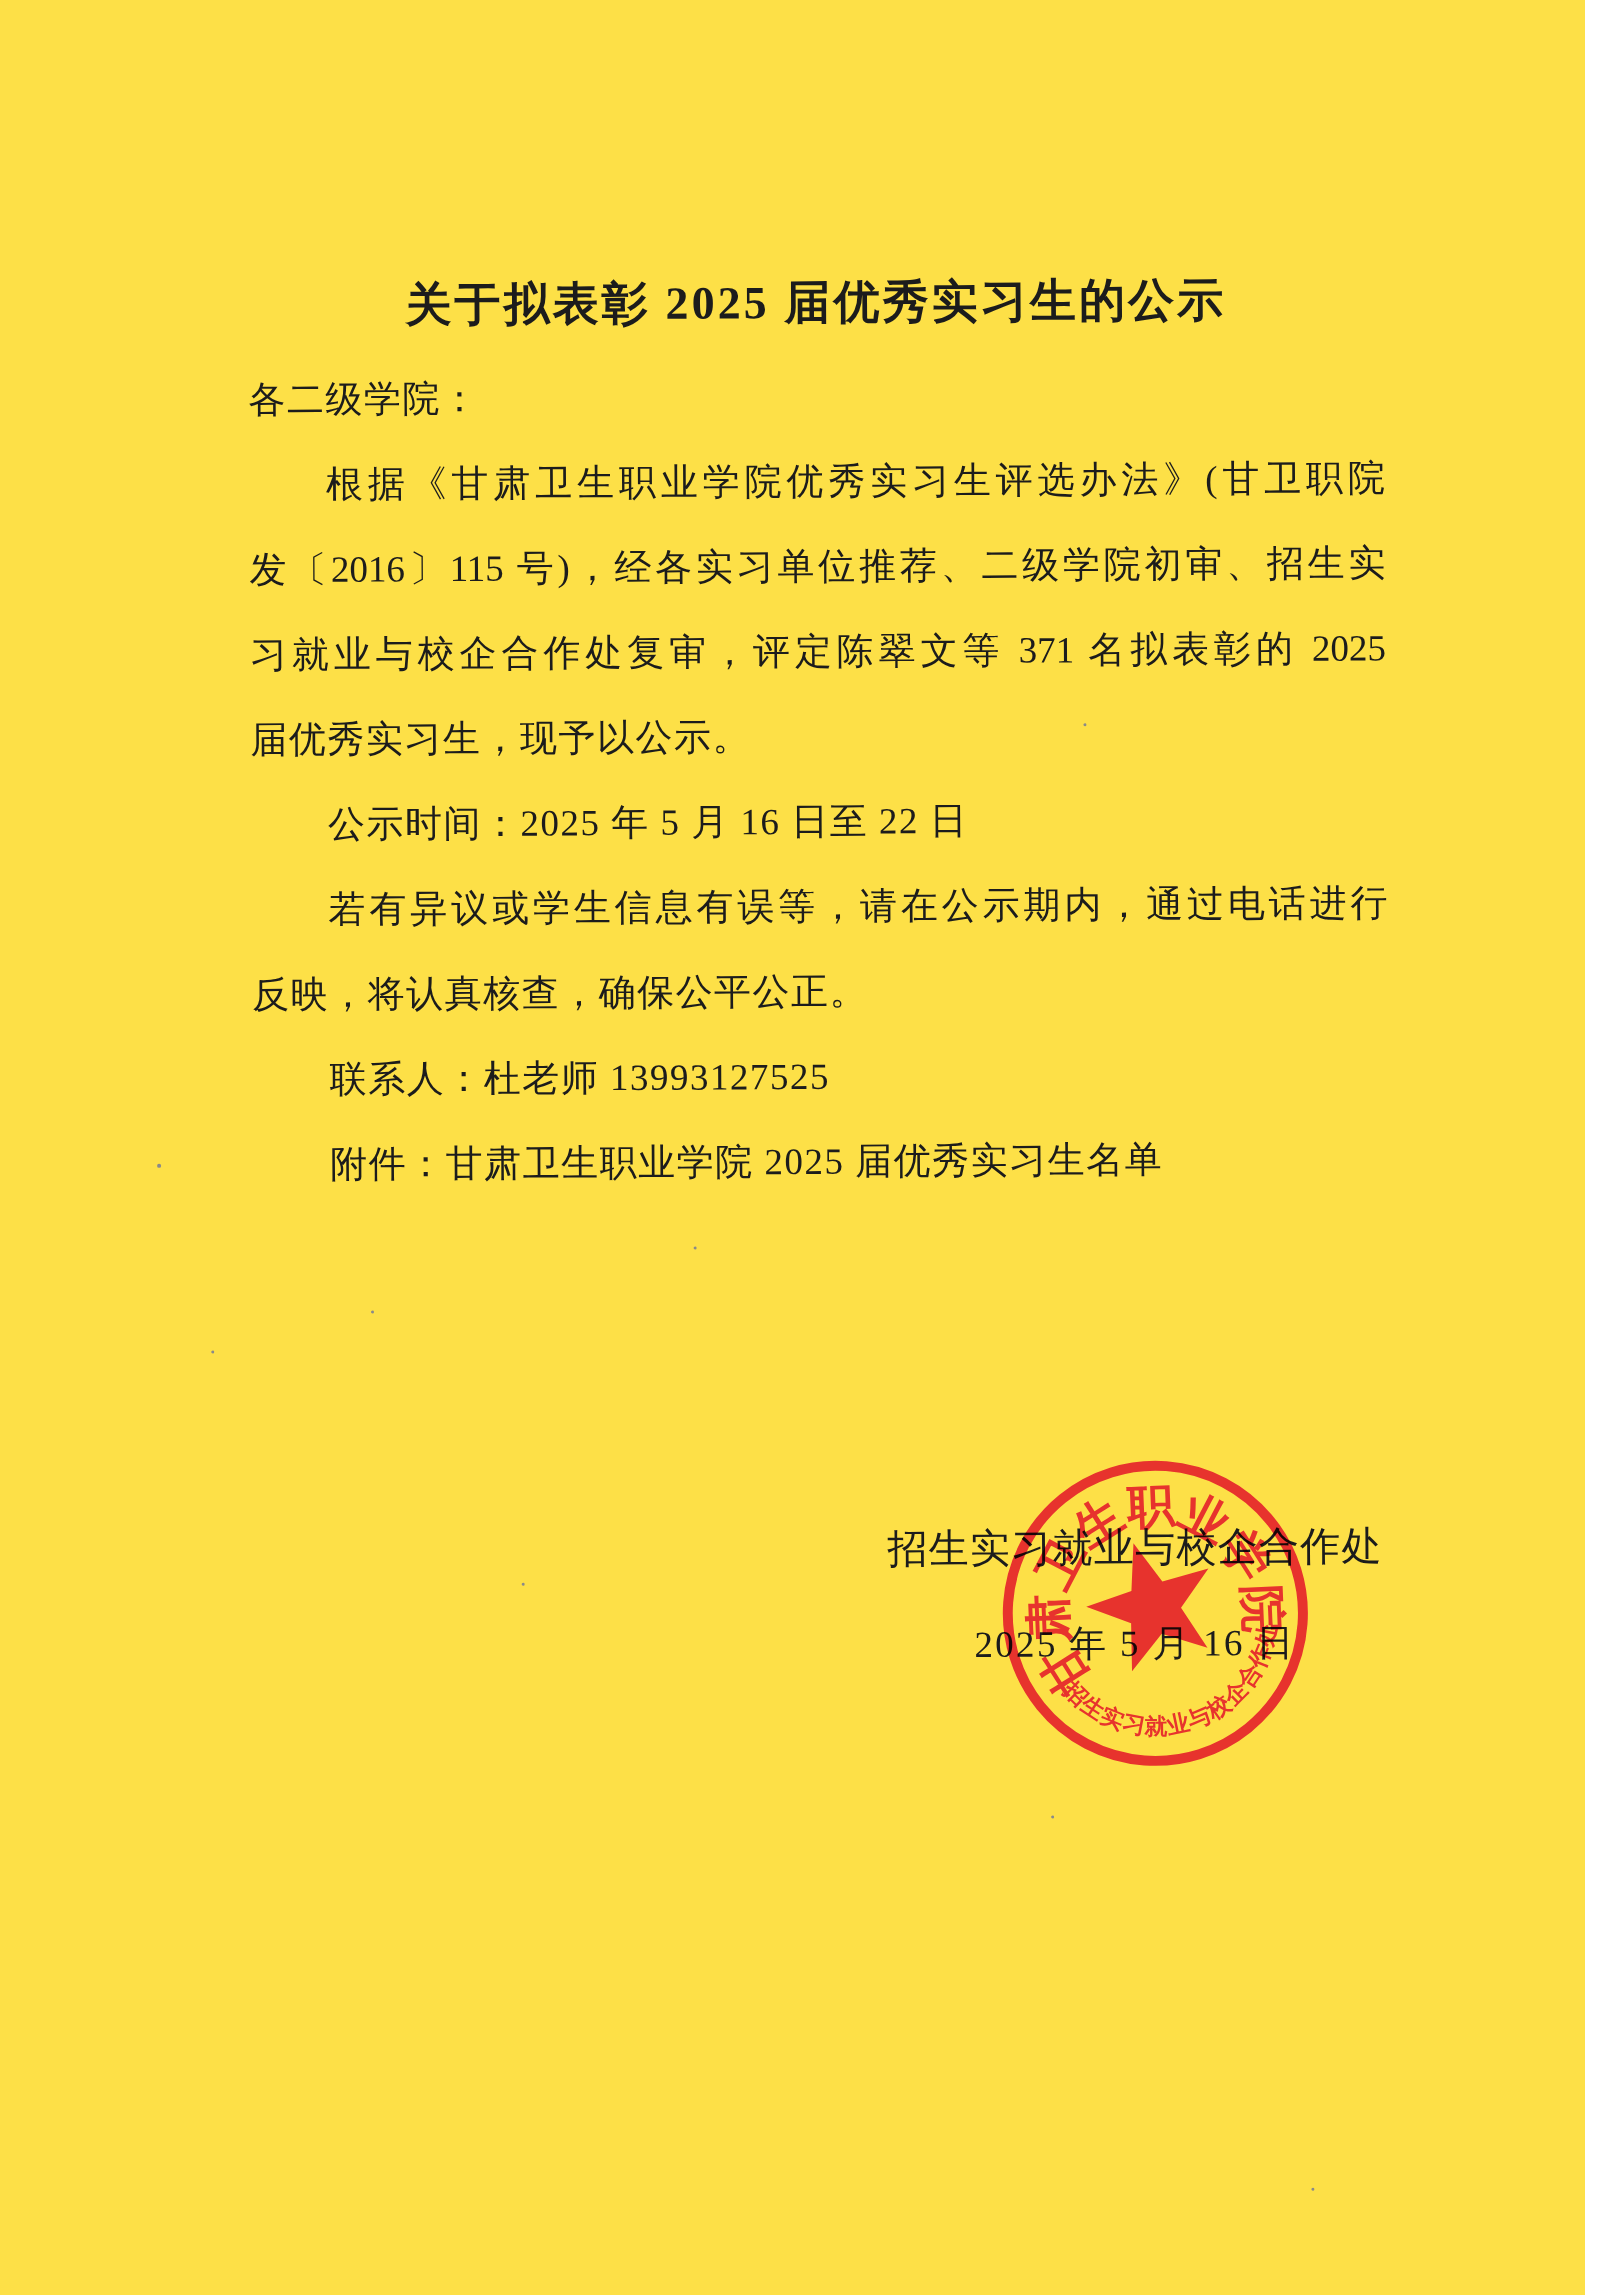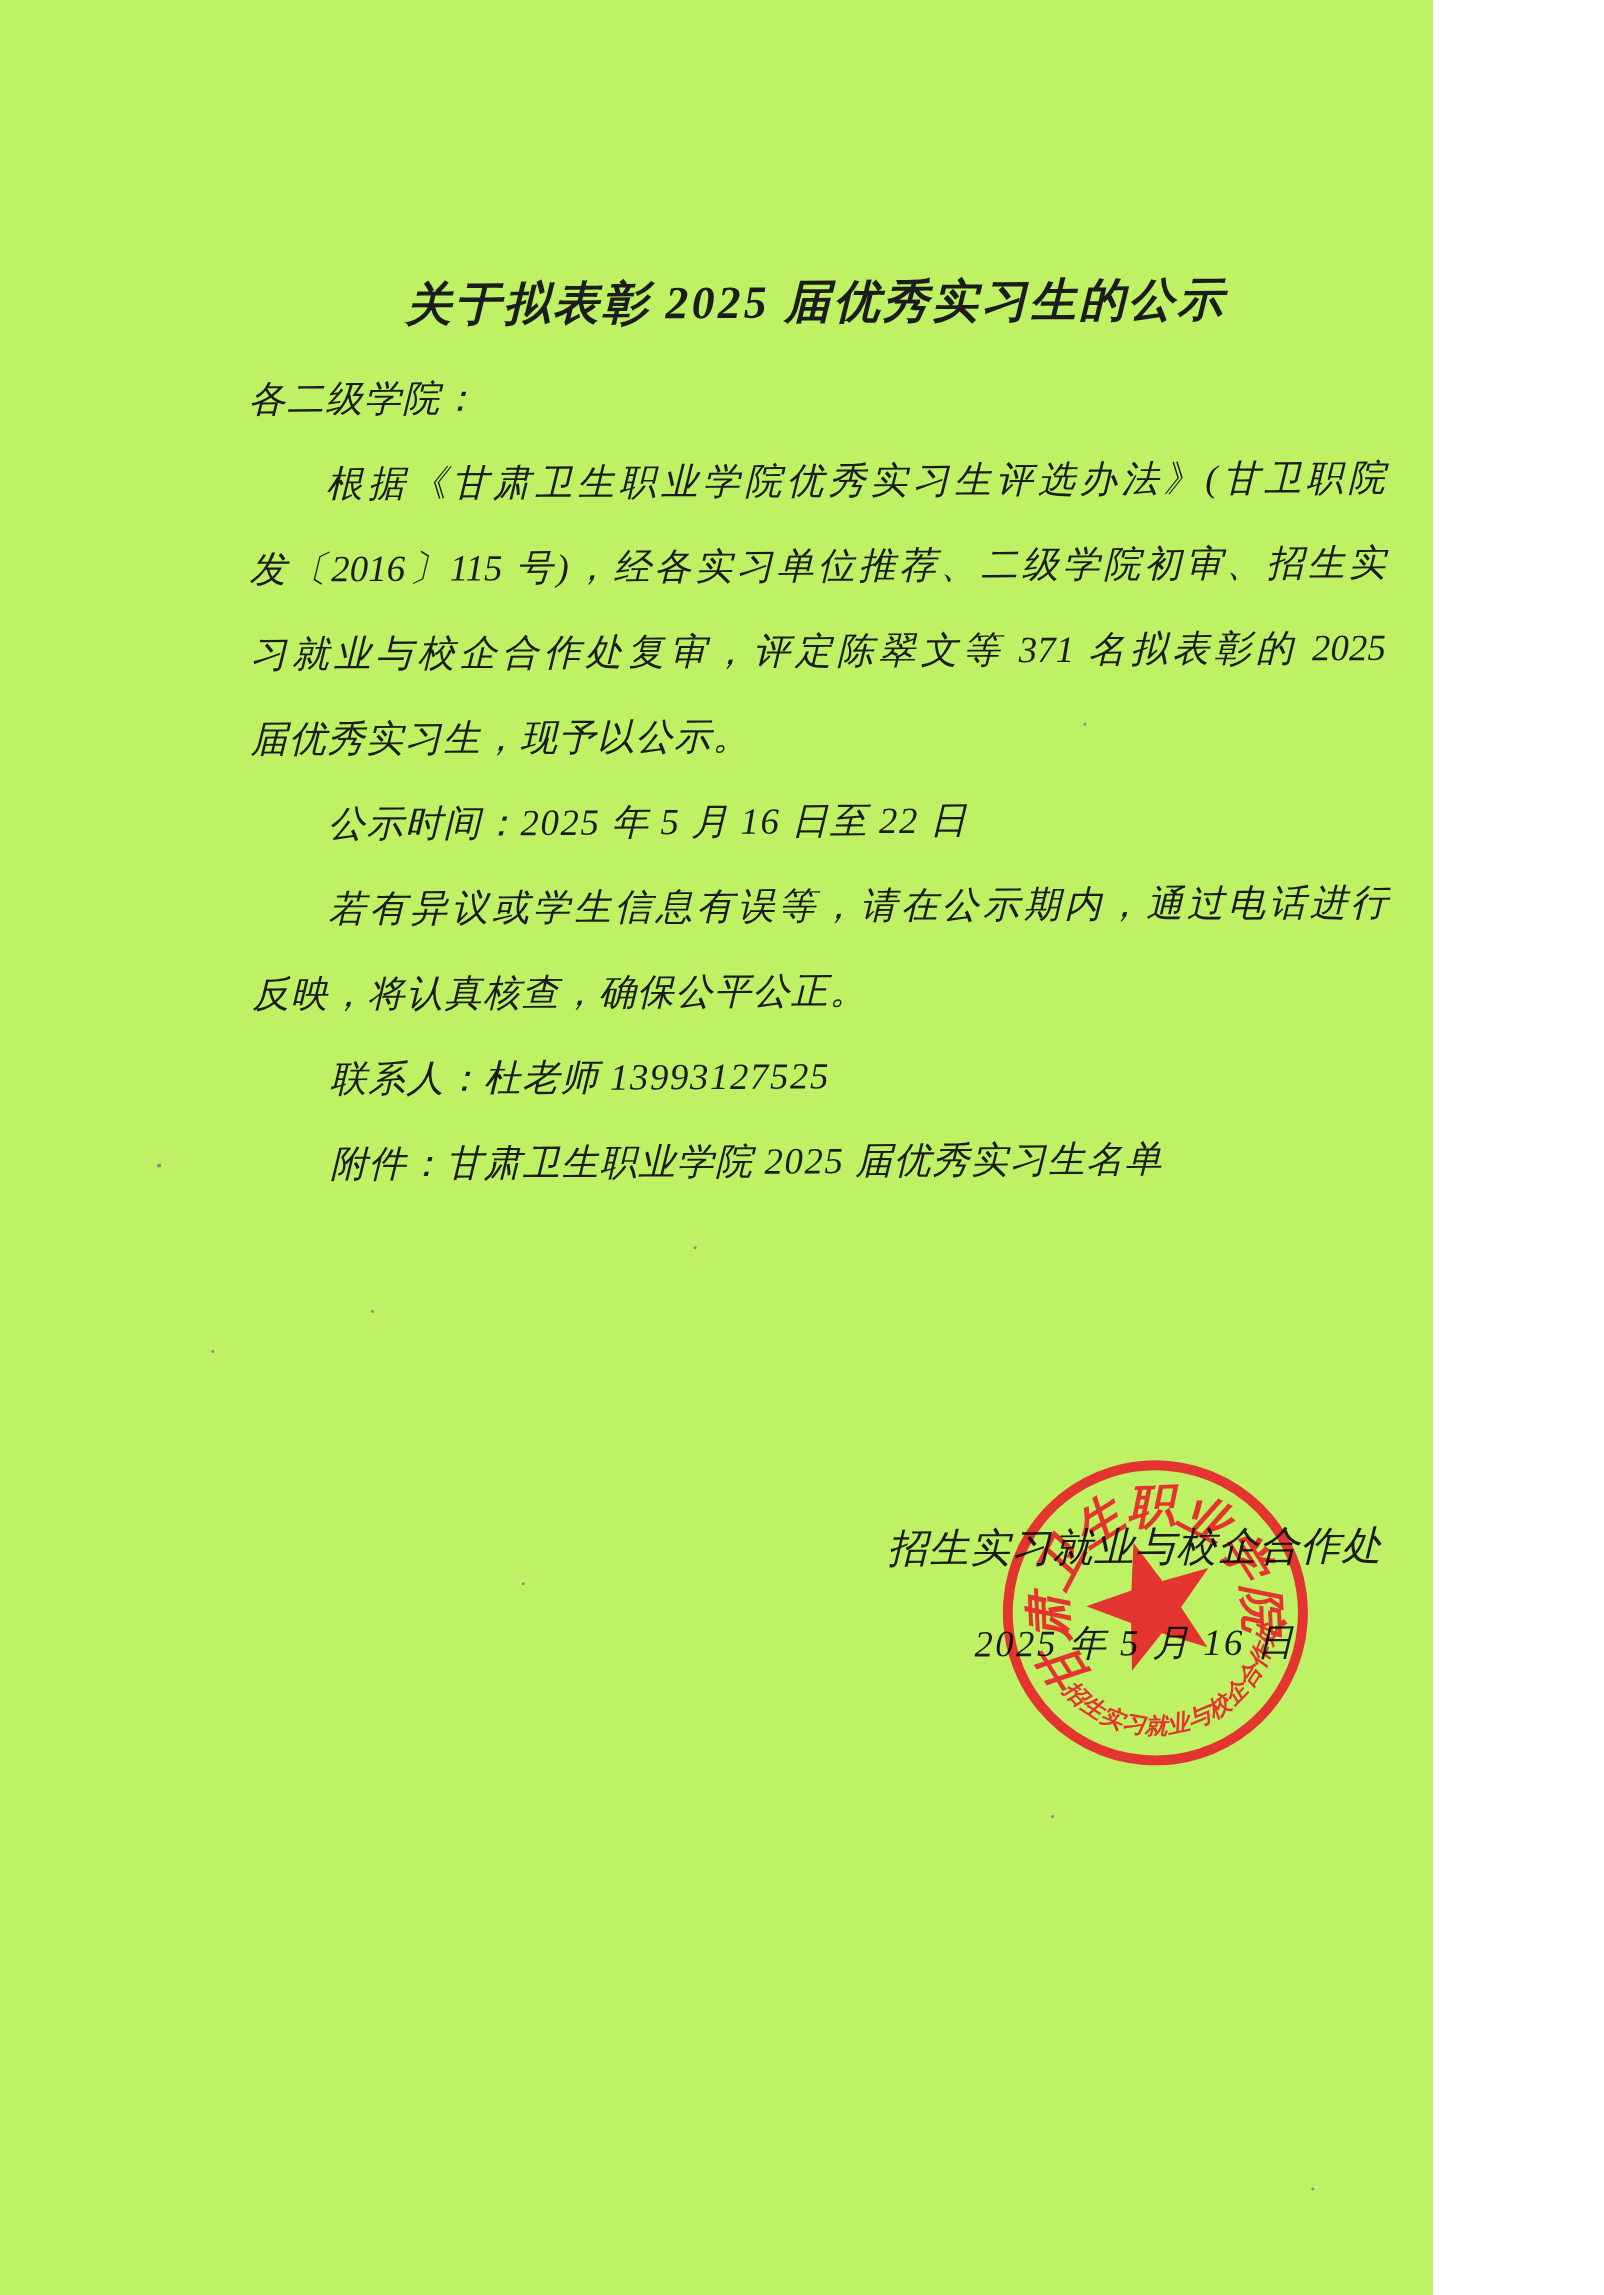--- a/index.html
+++ b/index.html
@@ -1,18 +1,18 @@
 <!DOCTYPE html>
 <html style="--seal-color: #e5252b;font-size:12.2px"><head>
 <meta charset="utf-8">
 <style>
   html,body{margin:0;padding:0;background:#ffffff;}
   .page{
-    position:relative;width:1433px;height:2295px;background:#bef264;overflow:hidden;
-    font-family:"Liberation Serif","DejaVu Serif",serif;color:#1c1c1c;font-style:italic;
+    position:relative;width:1585px;height:2295px;background:#fde047;overflow:hidden;
+    font-family:"Liberation Serif","DejaVu Serif",serif;color:#1c1c1c;
   }
   .content{position:absolute;inset:0;transform:rotate(-0.35deg);}
   .title{
     position:absolute;top:272px;left:253px;width:1136px;margin:0;
     text-align:center;font-size:46px;font-weight:bold;letter-spacing:3.1px;white-space:nowrap;
   }
   .lines{position:absolute;top:354px;left:253px;width:1136px;font-size:37px;}
   .line{height:85px;line-height:85px;letter-spacing:1.5px;white-space:nowrap;}
   .line.justify{white-space:normal;letter-spacing:0;text-align:justify;text-align-last:justify;}
   .line.indent{text-indent:77px;}

